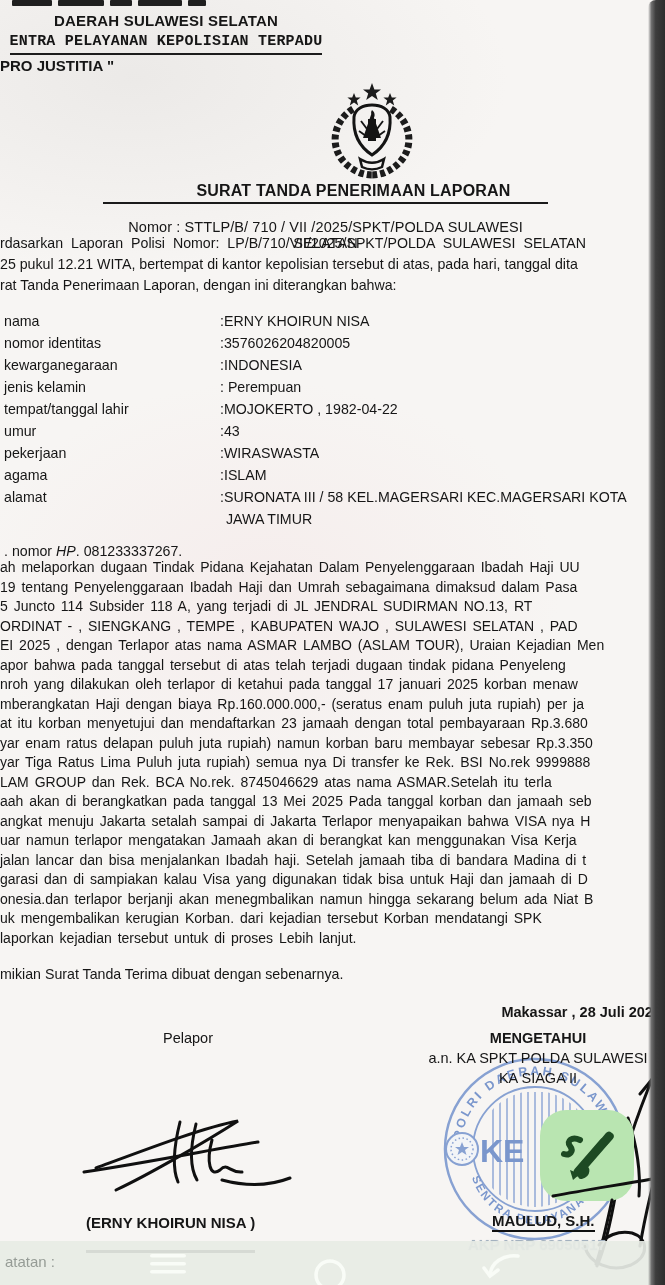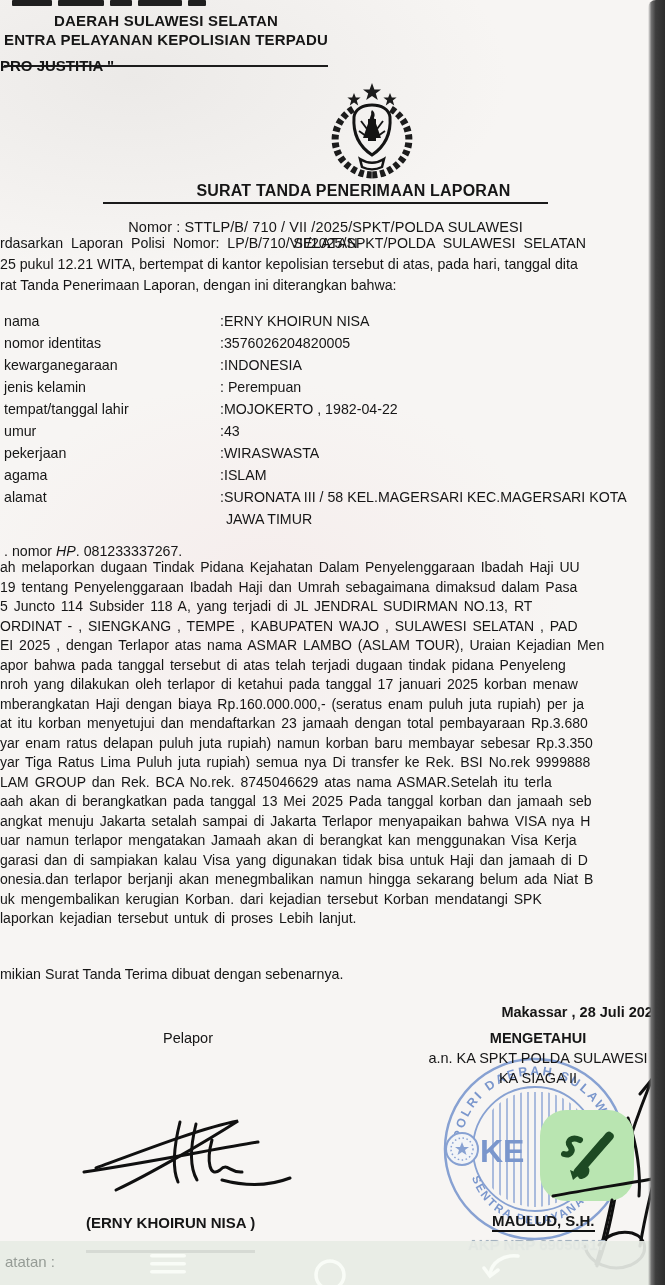--- a/index.html
+++ b/index.html
@@ -7,21 +7,21 @@
         background:
           radial-gradient(420px 300px at 40% 46%, rgba(244,230,230,.55), rgba(244,230,230,0) 70%),
           radial-gradient(500px 260px at 20% 6%, rgba(228,226,224,.6), rgba(228,226,224,0) 75%),
           #f7f5f3;
         font-family:"Liberation Sans", sans-serif;color:#161616;}
   .abs{position:absolute;}
   .nowrap{white-space:nowrap;overflow:hidden;}
   
   .remnant{position:absolute;top:0;height:6px;background:#1f1f1f;border-radius:1px;}
   .lh{left:-8px;top:11px;width:348px;text-align:center;font-weight:bold;font-size:15px;line-height:19px;letter-spacing:.2px;}
-  .lh .u{display:inline-block;border-bottom:2.5px solid #1c1c1c;padding-bottom:16px;}
+  .lh .u{display:inline-block;border-bottom:2.5px solid #1c1c1c;padding-bottom:2px;font-family:Liberation Mono, monospace;}
   .projus{left:0;top:57px;font-weight:bold;font-size:15px;}
   
   .titleblock{left:103px;top:182px;width:445px;text-align:center;}
   .titleblock .h{font-weight:bold;font-size:16px;letter-spacing:.2px;border-bottom:2.5px solid #1a1a1a;padding:0 0 2px 0;text-indent:56px;}
   .titleblock .n{font-weight:normal;font-size:14.5px;margin-top:15px;letter-spacing:.1px;}
   
   .intro{left:0;top:233px;width:660px;font-size:14.2px;line-height:21px;}
   .intro .l1{word-spacing:4px;}
   
   .fields{left:4px;top:310px;width:648px;font-size:14.2px;}
@@ -162,20 +162,21 @@
     <div class="bline">apor bahwa pada tanggal tersebut di atas telah terjadi dugaan tindak pidana Penyeleng</div>
     <div class="bline">nroh yang dilakukan oleh terlapor di ketahui pada tanggal 17 januari 2025 korban menaw</div>
     <div class="bline">mberangkatan Haji dengan biaya Rp.160.000.000,- (seratus enam puluh juta rupiah) per ja</div>
     <div class="bline">at itu korban menyetujui dan mendaftarkan 23 jamaah dengan total pembayaraan Rp.3.680</div>
     <div class="bline">yar enam ratus delapan puluh juta rupiah) namun korban baru membayar sebesar Rp.3.350</div>
     <div class="bline">yar Tiga Ratus Lima Puluh juta rupiah) semua nya Di transfer ke Rek. BSI No.rek 9999888</div>
     <div class="bline">LAM GROUP dan Rek. BCA No.rek. 8745046629 atas nama ASMAR.Setelah itu terla</div>
     <div class="bline">aah akan di berangkatkan pada tanggal 13 Mei 2025 Pada tanggal korban dan jamaah seb</div>
     <div class="bline">angkat menuju Jakarta setalah sampai di Jakarta Terlapor menyapaikan bahwa VISA nya H</div>
     <div class="bline">uar namun terlapor mengatakan Jamaah akan di berangkat kan menggunakan Visa Kerja</div>
+    <div class="bline">jalan lancar dan bisa menjalankan Ibadah haji. Setelah jamaah tiba di bandara Madina di t</div>
     <div class="bline">garasi dan di sampiakan kalau Visa yang digunakan tidak bisa untuk Haji dan jamaah di D</div>
     <div class="bline">onesia.dan terlapor berjanji akan menegmbalikan namun hingga sekarang belum ada Niat B</div>
     <div class="bline">uk mengembalikan kerugian Korban. dari kejadian tersebut Korban mendatangi SPK</div>
     <div class="bline">laporkan kejadian tersebut untuk di proses Lebih lanjut.</div>
   </div>
 
   <div class="abs closing">mikian Surat Tanda Terima dibuat dengan sebenarnya.</div>
 
   <div class="abs placedate">Makassar , 28 Juli 2025</div>
   <div class="abs mengetahui">

